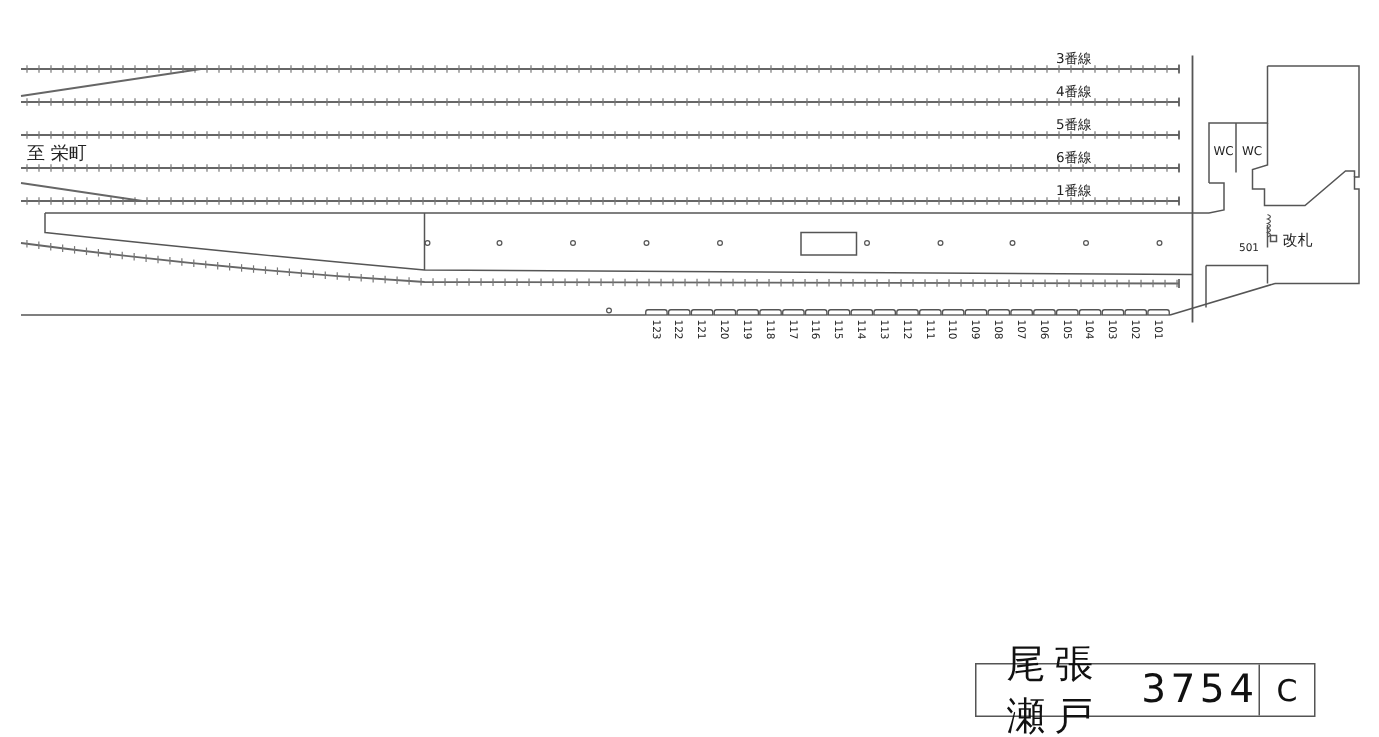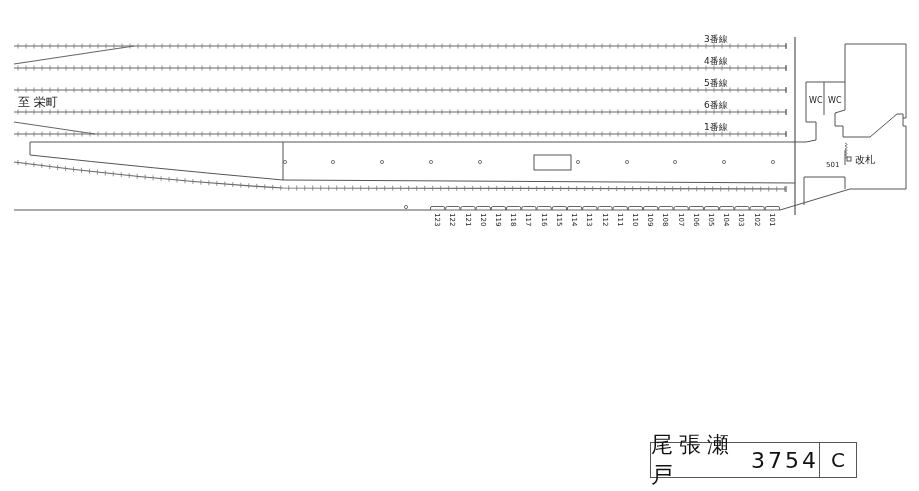--- a/index.html
+++ b/index.html
@@ -3,21 +3,21 @@
 <meta charset="utf-8">
 <style>
   html, body { margin: 0; padding: 0; background: #ffffff; }
   body { width: 919px; height: 491px; position: relative; overflow: hidden;
          font-family: "DejaVu Sans", sans-serif; }
   #diagram { position: absolute; left: 0; top: 0; }
   .lbl { font-family: "DejaVu Sans", sans-serif; fill: #222; }
   .title-box { position: absolute; left: 650px; top: 442px; height: 34px;
                display: flex; border: 1px solid #555; background: #fff; }
   .title-main { width: 168px; display: flex; align-items: center; justify-content: center;
-                font-size: 22px; letter-spacing: 6px; color: #111; border-right: 1px solid #555; }
+                font-size: 26px; letter-spacing: 6px; color: #111; border-right: 1px solid #555; margin-left: 20px; }
   .title-code { width: 36px; display: flex; align-items: center; justify-content: center;
                 font-size: 20px; color: #111; }
 </style>
 </head>
 <body>
 
 <svg id="diagram" width="919" height="491" viewBox="0 0 919 491" xmlns="http://www.w3.org/2000/svg">
   <defs>
     <pattern id="ties" x="14" y="0" width="8" height="10" patternUnits="userSpaceOnUse">
       <line x1="4" y1="2" x2="4" y2="8" stroke="#777" stroke-width="1"></line>

